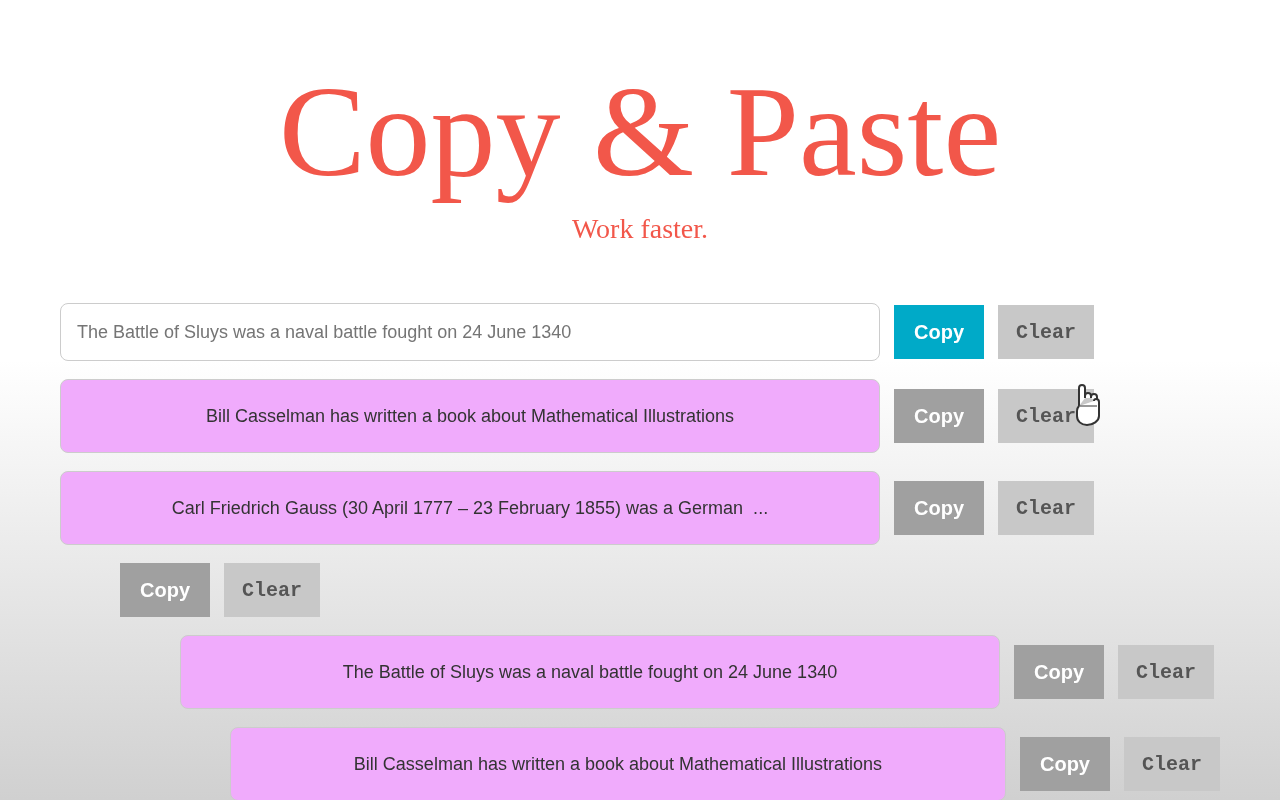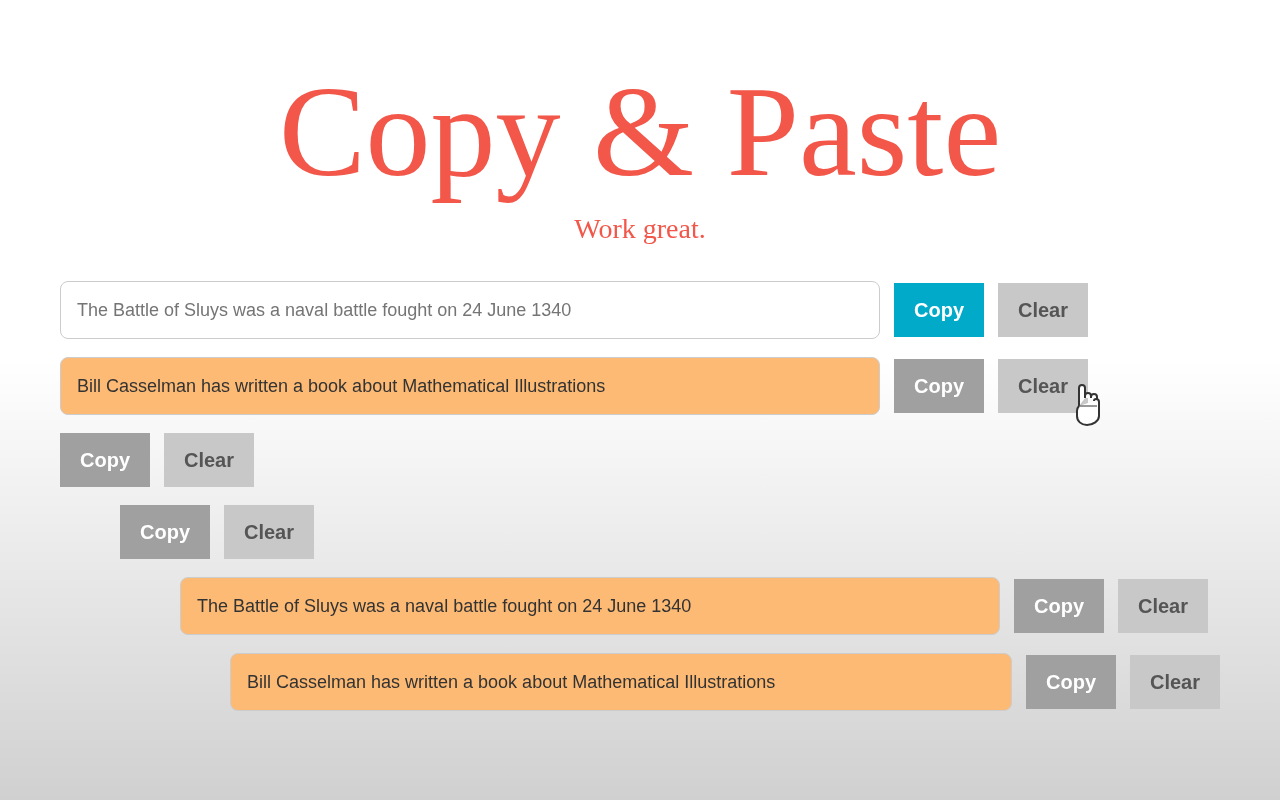--- a/index.html
+++ b/index.html
@@ -31,21 +31,21 @@
     }
 
     .subtitle {
       font-size: 28px;
       color: #f2574a;
       font-family: 'Comic Sans MS', 'Chalkboard SE', cursive;
       margin-top: 10px;
     }
 
     .content {
-      margin-top: 16px;
+      margin-top: 38px;
       padding: 0 60px;
       display: flex;
       flex-direction: column;
       gap: 18px;
     }
 
     .row {
       display: flex;
       align-items: center;
       gap: 14px;
@@ -67,28 +67,29 @@
       margin-left: 120px;
     }
 
     .row-5 {
       margin-left: 170px;
     }
 
     .text-input {
       flex: 1;
       max-width: 820px;
-      height: 58px;
+      height: 74px;
       border: 1.5px solid #cccccc;
       border-radius: 8px;
       padding: 0 16px;
       font-size: 18px;
       color: #333333;
-      background: #fdba74;
+      background: #f0abfc;
       outline: none;
+      text-align: center;
     }
 
     .text-input-main {
       flex: 1;
       max-width: 820px;
       height: 58px;
       border: 1.5px solid #cccccc;
       border-radius: 8px;
       padding: 0 16px;
       font-size: 18px;
@@ -114,53 +115,55 @@
     }
 
     .btn-copy-main {
       background-color: #00aac8;
       color: #ffffff;
     }
 
     .btn-clear {
       background-color: #c8c8c8;
       color: #555555;
+      font-family: Liberation Mono, monospace;
     }
 
     .cursor-overlay {
       position: absolute;
       top: 378px;
       left: 1065px;
       pointer-events: none;
       z-index: 100;
     }
   </style>
 </head>
 <body>
 
 <div class="header">
   <h1 class="main-title">Copy &amp; Paste</h1>
-  <p class="subtitle">Work great.</p>
+  <p class="subtitle">Work faster.</p>
 </div>
 
 <div class="content">
 
   <div class="row row-1">
     <input class="text-input-main" type="text" placeholder="The Battle of Sluys was a naval battle fought on 24 June 1340" style="">
     <button class="btn btn-copy-main">Copy</button>
     <button class="btn btn-clear">Clear</button>
   </div>
 
   <div class="row row-2">
     <input class="text-input" type="text" value="Bill Casselman has written a book about Mathematical Illustrations" style="">
     <button class="btn btn-copy">Copy</button>
     <button class="btn btn-clear">Clear</button>
   </div>
 
   <div class="row row-2">
+    <input class="text-input" type="text" value="Carl Friedrich Gauss (30 April 1777 – 23 February 1855) was a German  ..." style="">
     <button class="btn btn-copy">Copy</button>
     <button class="btn btn-clear">Clear</button>
   </div>
 
   <div class="row row-3">
     <button class="btn btn-copy">Copy</button>
     <button class="btn btn-clear">Clear</button>
   </div>
 
   <div class="row row-4">

